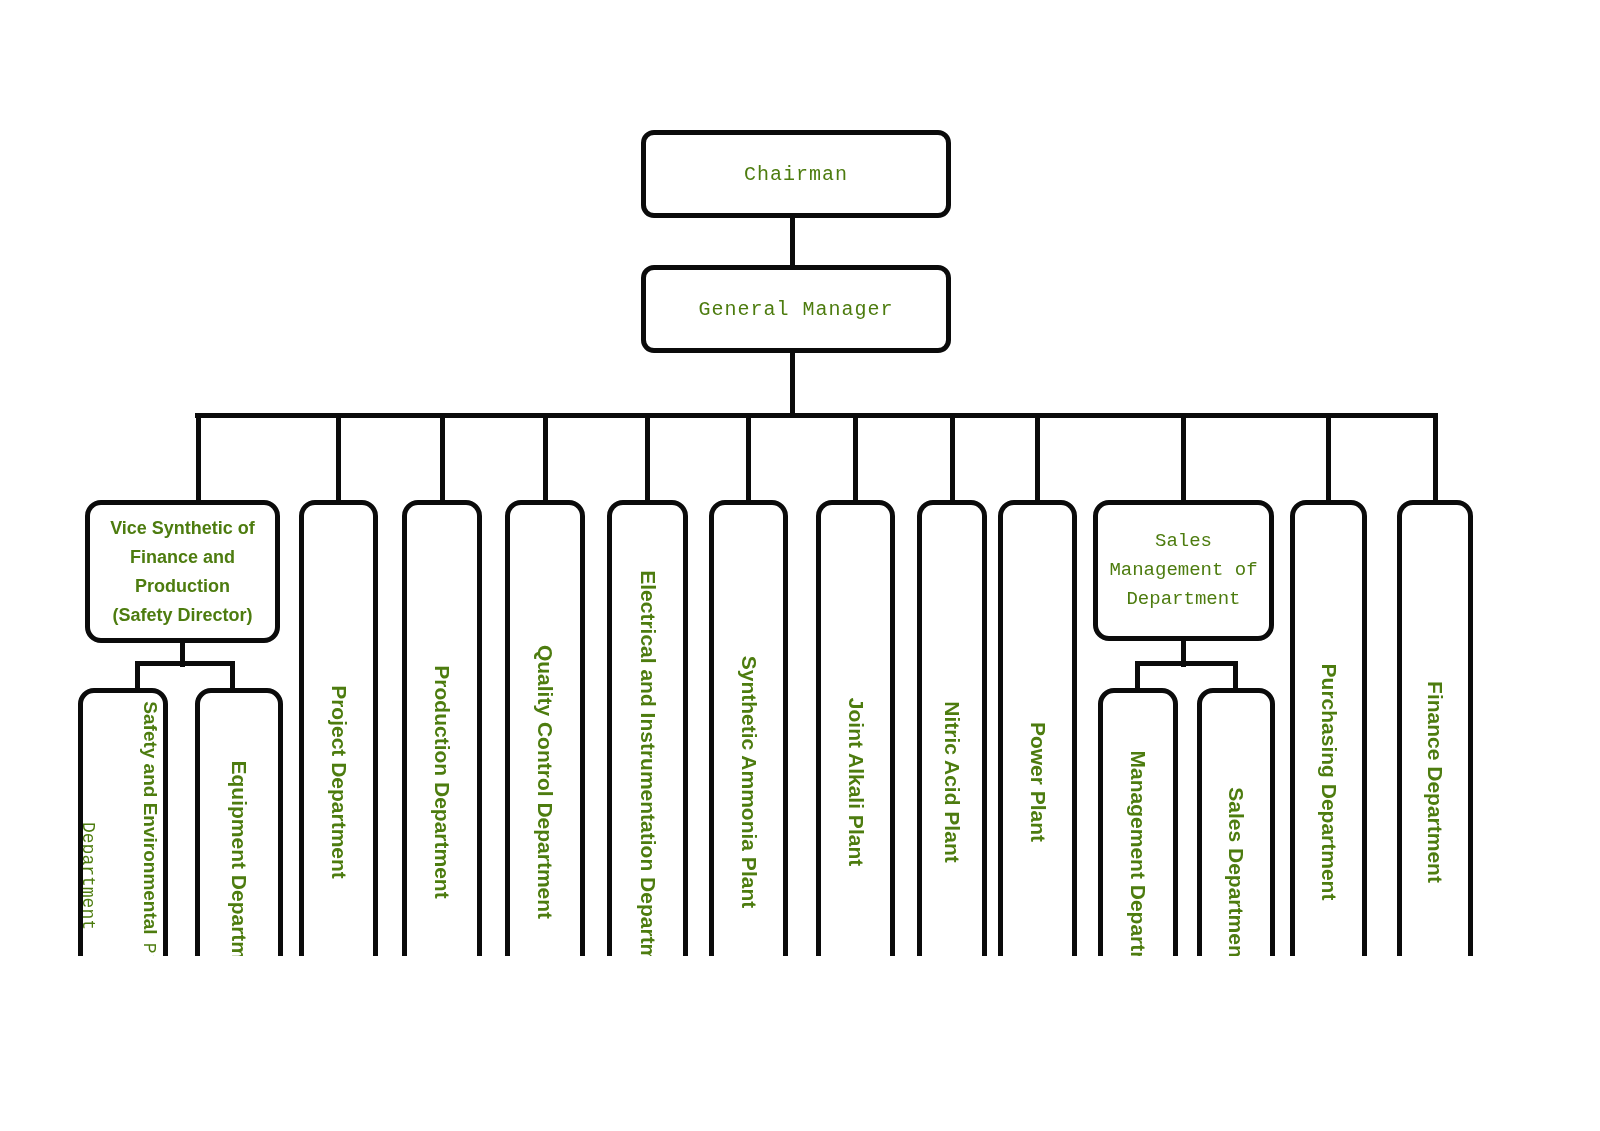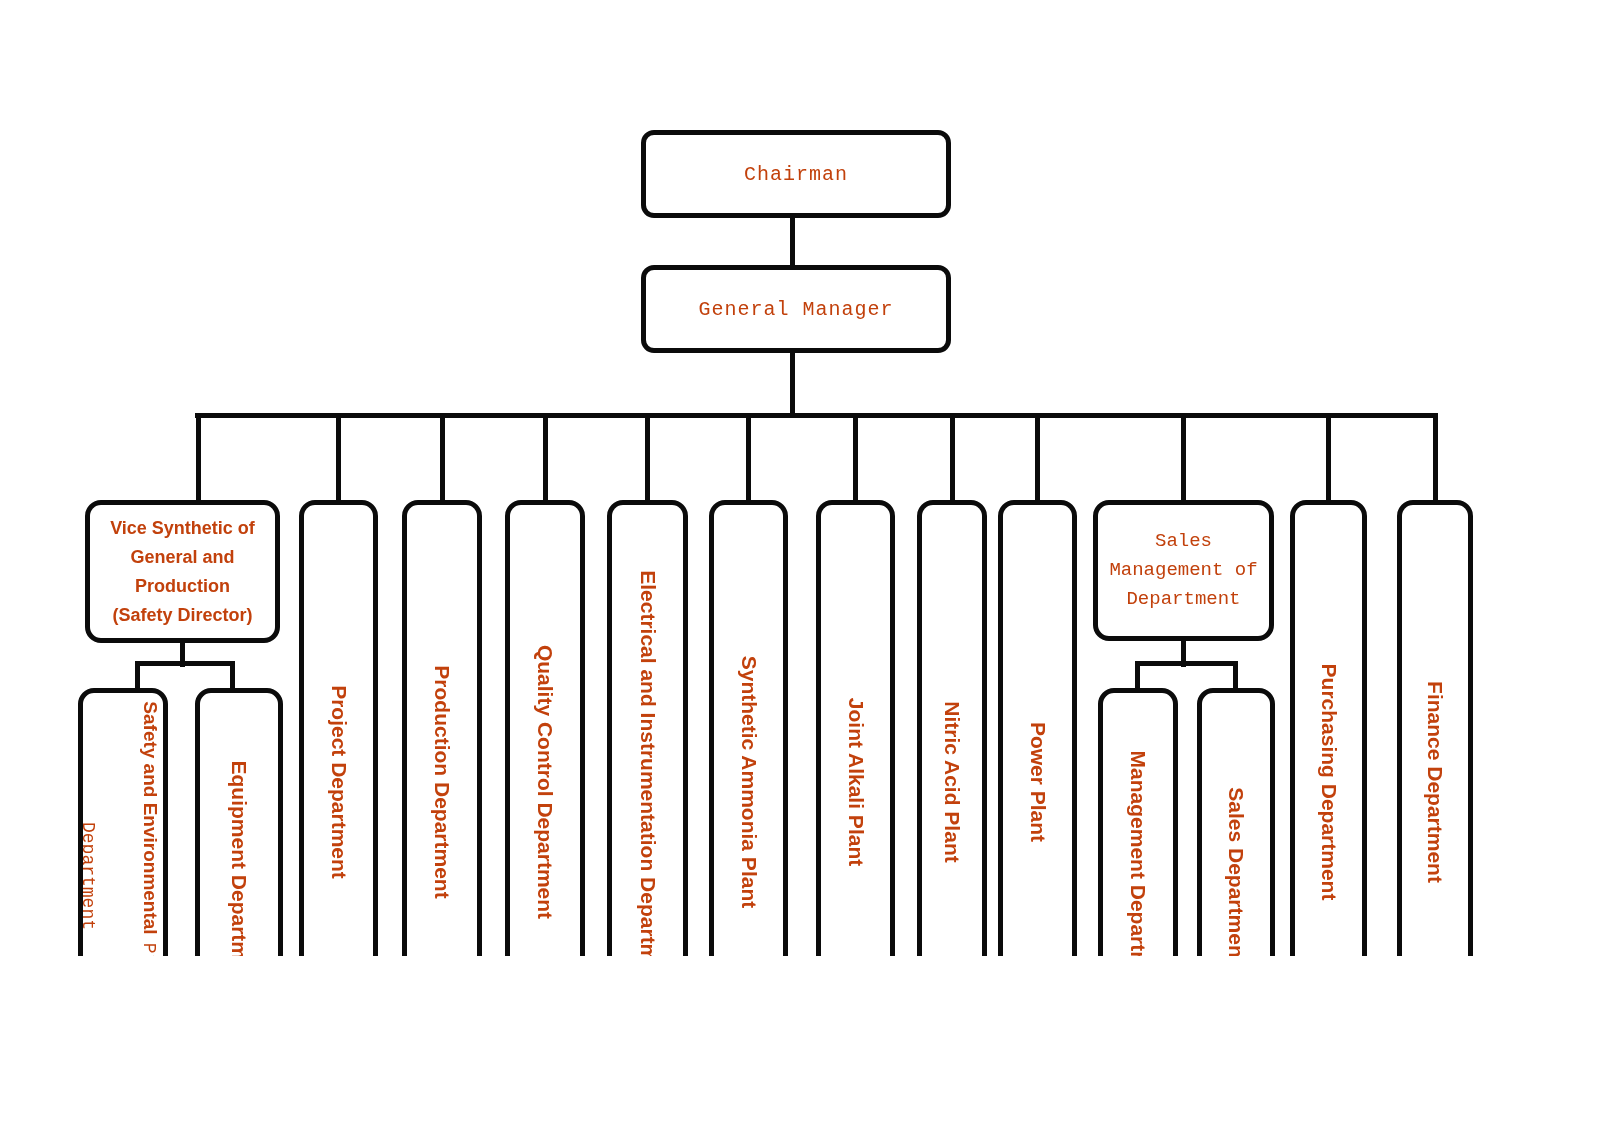--- a/index.html
+++ b/index.html
@@ -2,21 +2,21 @@
 <html><head>
 <meta charset="utf-8">
 <style>
   html,body{margin:0;padding:0;background:#ffffff;}
   .canvas{
     position:relative;
     width:1600px;height:956px;
     background:#ffffff;
     overflow:hidden;
     font-family:"Liberation Sans",sans-serif;
-    color:#c2410c;
+    color:#4d7c0f;
   }
   
   .line{position:absolute;background:#0b0b0b;}
   
   .node{
     position:absolute;
     box-sizing:border-box;
     background:#ffffff;
     border:5px solid #0b0b0b;
     border-radius:16px;
@@ -82,21 +82,21 @@
     <span class="mono-label">Chairman</span>
   </div>
 
   <div class="node hnode big" style="left:641px;top:265px;width:310px;height:88px">
     <span class="mono-label">General Manager</span>
   </div>
 
   <div class="node hnode vp-bold" style="left:85px;top:500px;width:195px;height:143px">
     <div>
       <span>Vice Synthetic of</span>
-      <span>General and</span>
+      <span>Finance and</span>
       <span>Production</span>
       <span>(Safety Director)</span>
     </div>
   </div>
 
   <div class="node clip" style="left:78px;top:688px;width:90px;height:375px">
     <div class="senv">
       <div class="l1"><span class="b">Safety and Environmental</span><span class="m">Protection</span></div>
       <div class="l2 m">Department</div>
     </div>

